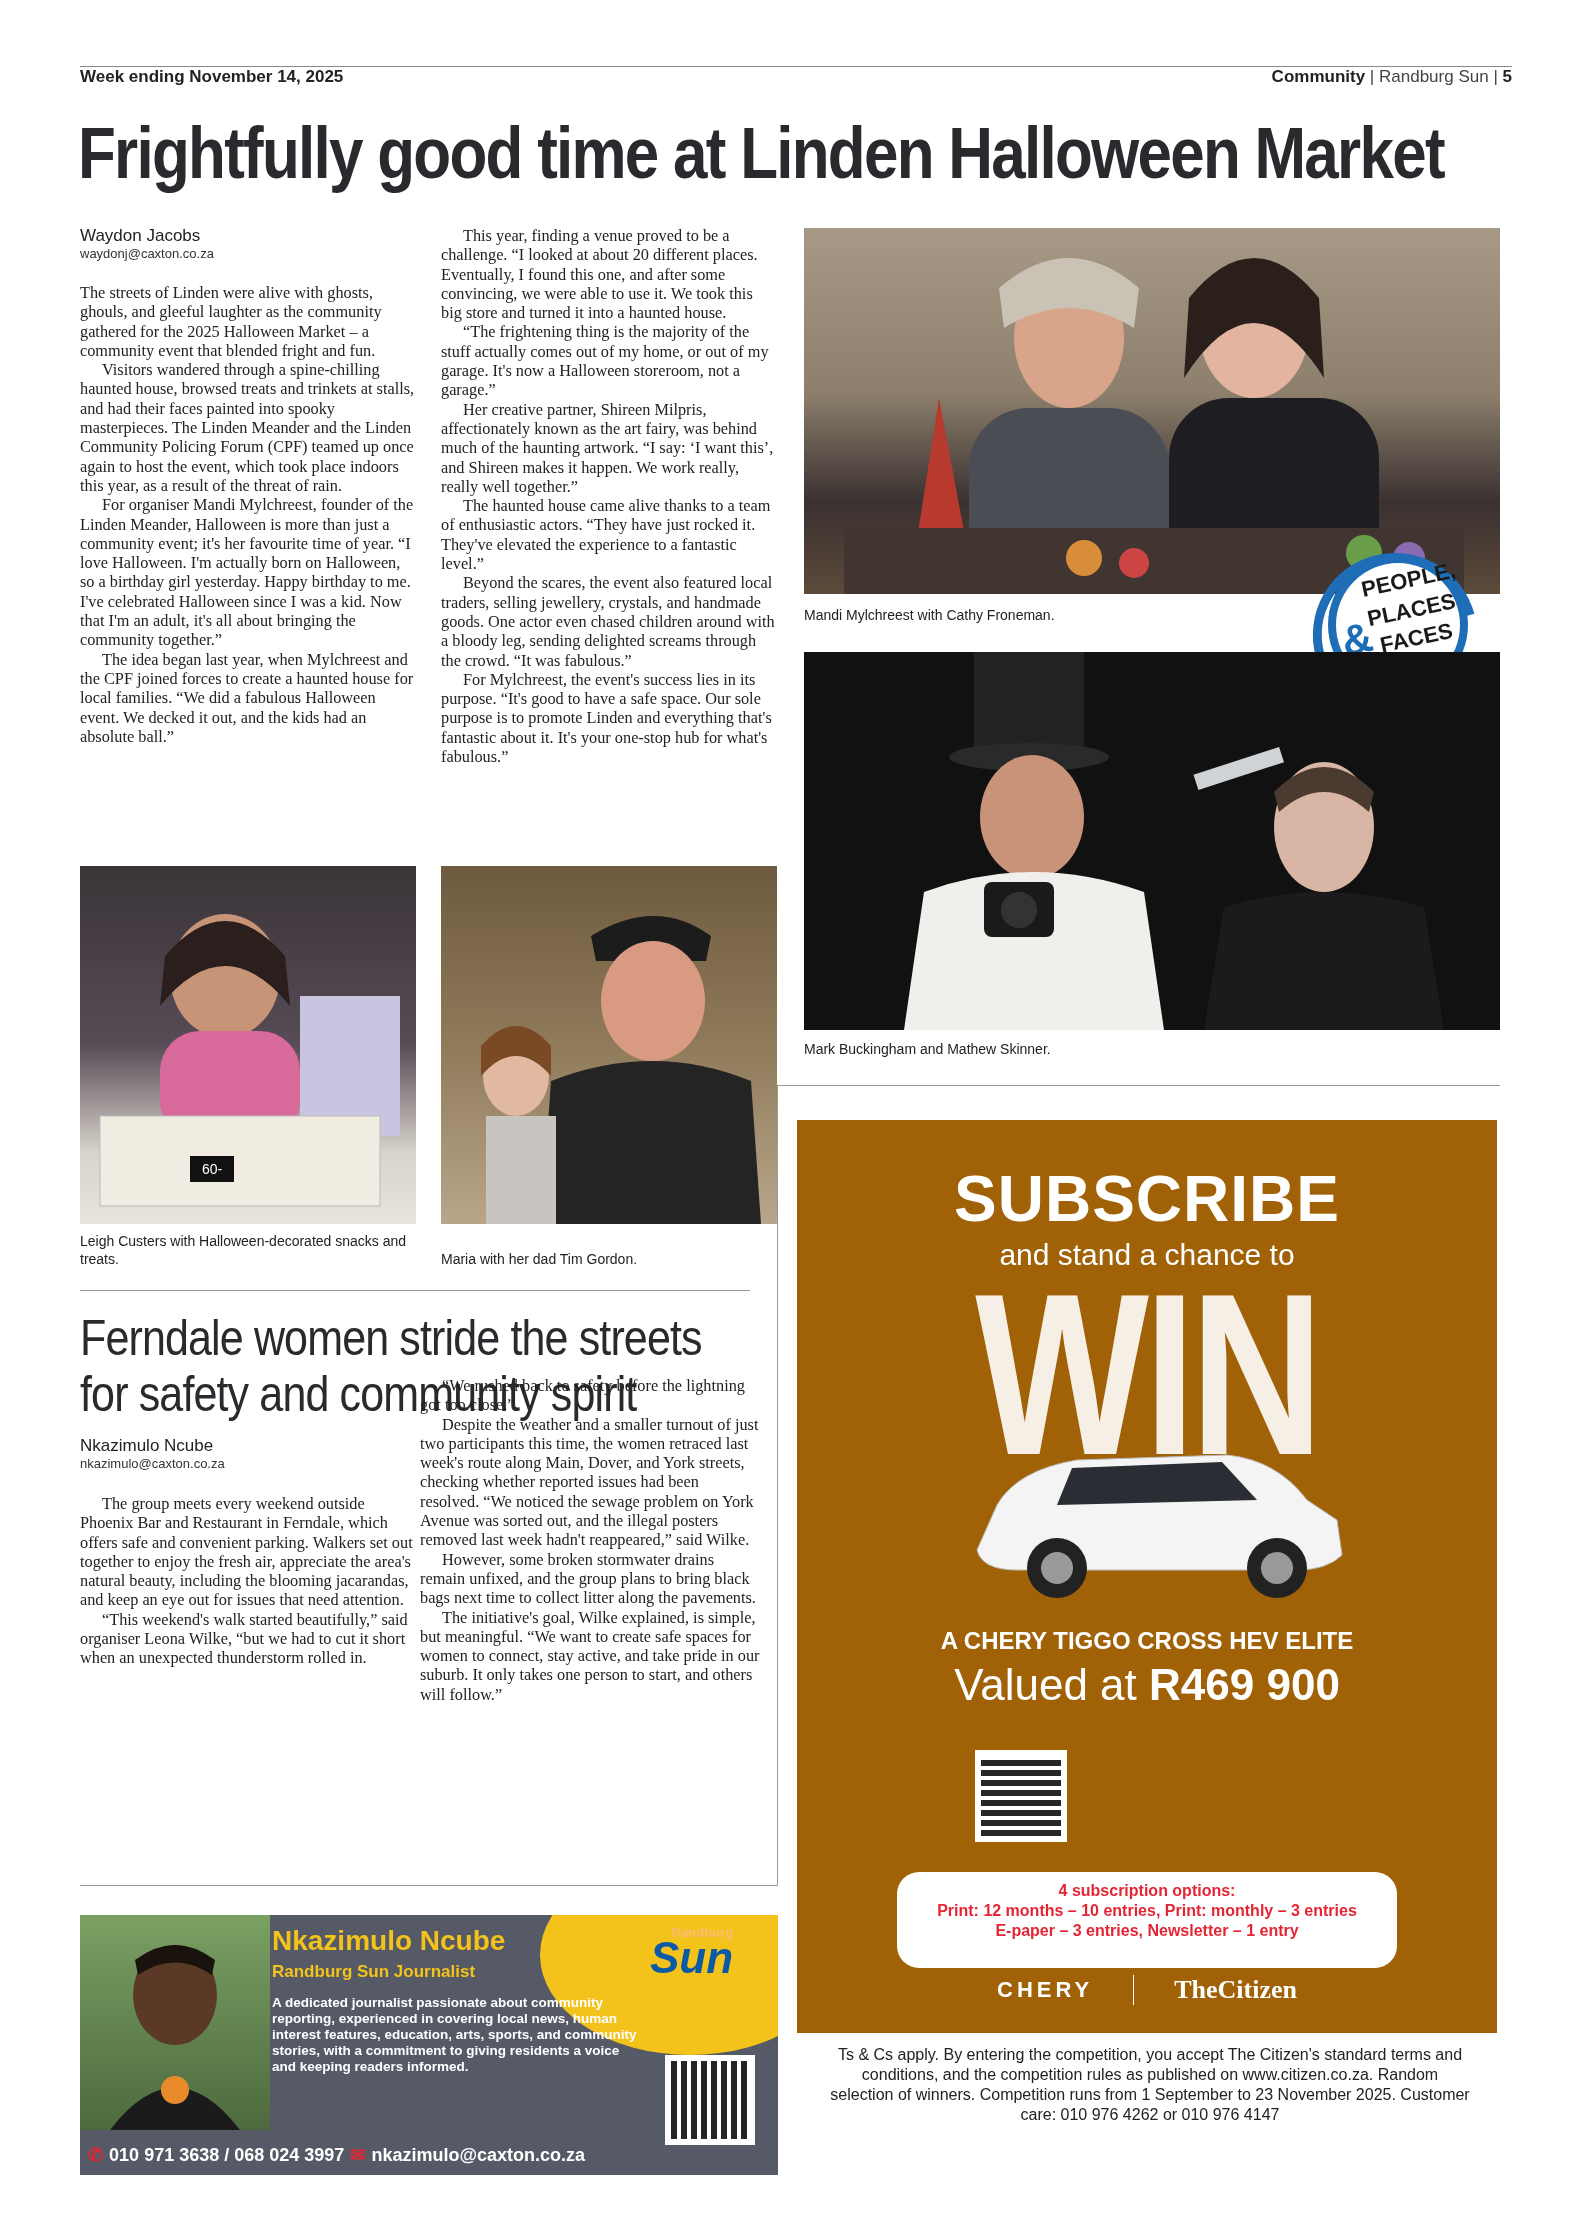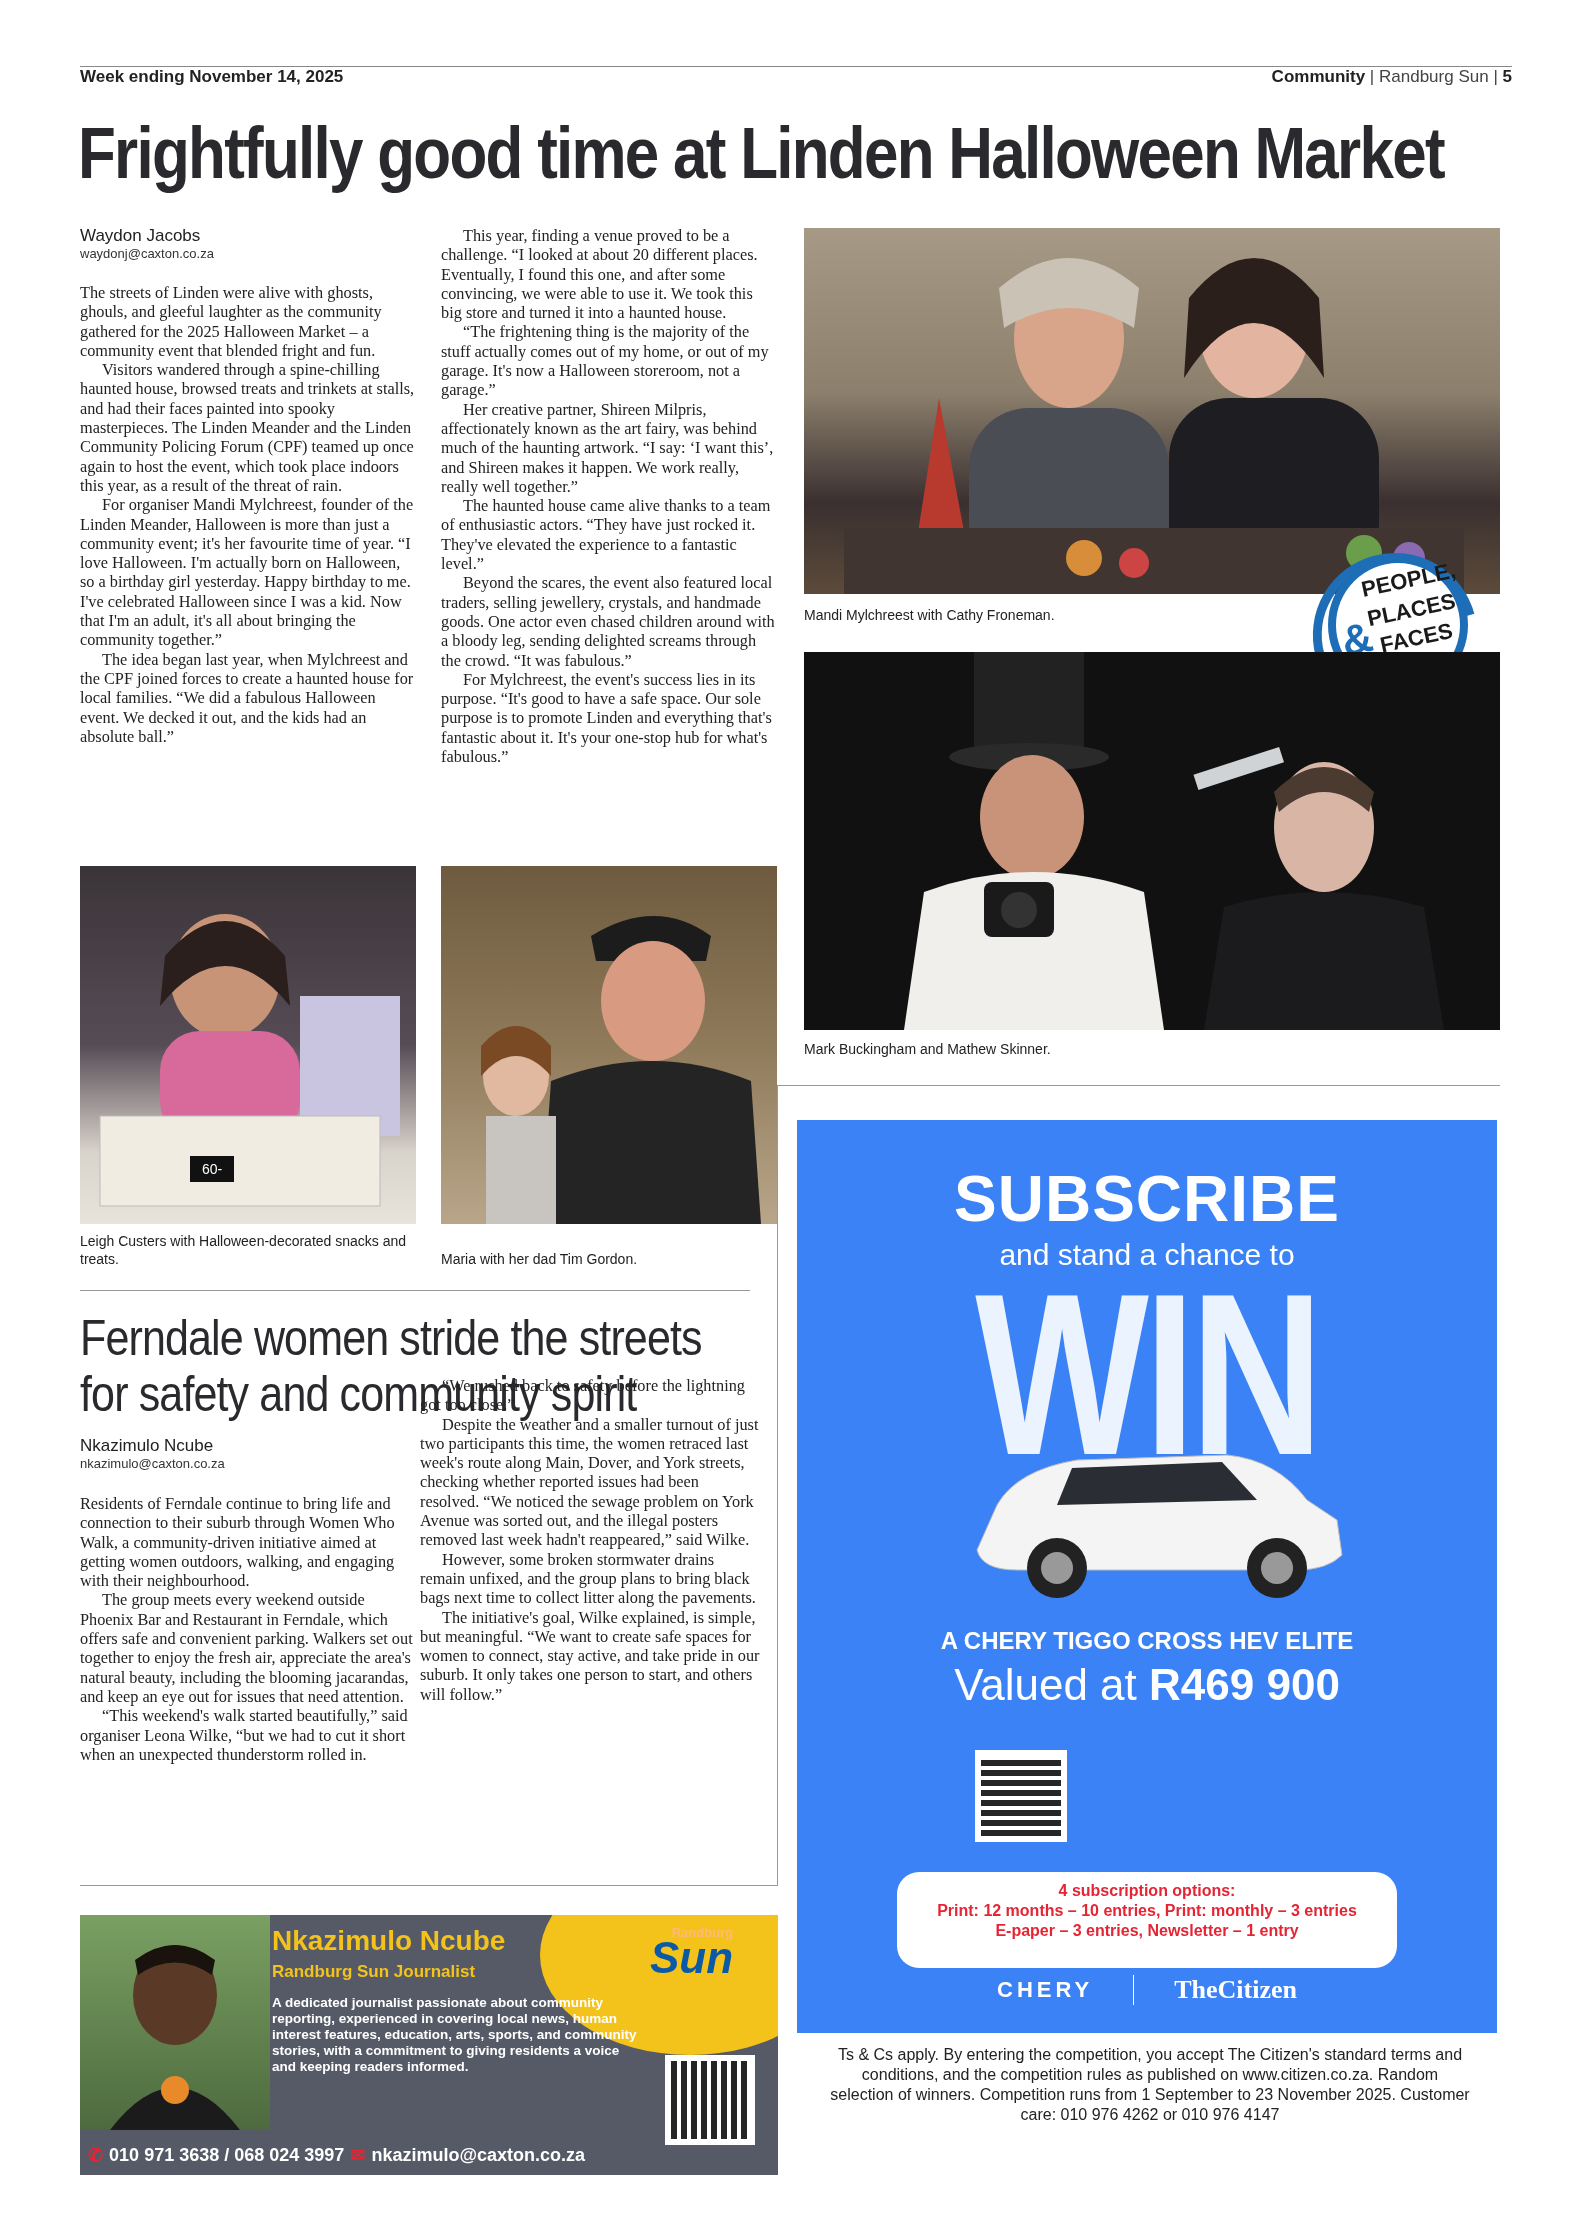--- a/index.html
+++ b/index.html
@@ -10,21 +10,21 @@
 .hdr .r span{color:#444}
 .title{left:78px;top:112px;width:1440px;font-family:"Liberation Sans",sans-serif;font-weight:700;font-size:72px;letter-spacing:-2px;color:#2a2a2e;transform:scaleX(0.86);transform-origin:left;white-space:nowrap}
 .byline{font-family:"Liberation Sans",sans-serif;font-size:17px;color:#222}
 .email{font-family:"Liberation Sans",sans-serif;font-size:13px;color:#333}
 .col{font-size:16.3px;line-height:19.3px;text-align:left;color:#222}
 .col p{text-indent:22px}
 .col p.first{text-indent:0}
 .photo{background:#333;overflow:hidden}
 .cap{font-family:"Liberation Sans",sans-serif;font-size:14px;line-height:18px;color:#222}
 .h2{font-family:"Liberation Sans",sans-serif;font-size:50px;line-height:56px;color:#2a2a2e;transform:scaleX(0.86);transform-origin:left;white-space:nowrap;letter-spacing:-1px}
-.ad{left:797px;top:1120px;width:700px;height:913px;background:#3b82f6;color:#fff;font-family:"Liberation Sans",sans-serif;text-align:center}
+.ad{left:797px;top:1120px;width:700px;height:913px;background:#a16207;color:#fff;font-family:"Liberation Sans",sans-serif;text-align:center}
 .rule{background:#999}
 .jcard{left:80px;top:1915px;width:698px;height:260px;background:#555a66;overflow:hidden}
 .badge{left:1310px;top:545px;width:170px;height:145px}
 </style>
 </head>
 <body>
 
 <div class="abs hdr">
   <b>Week ending November 14, 2025</b>
   <div class="r">
@@ -135,21 +135,20 @@
   <div class="h2">Ferndale women stride the streets</div>
   <div class="h2">for safety and community spirit</div>
 </div>
 
 <div class="abs" style="left:80px;top:1436px;width:330px">
   <div class="byline">Nkazimulo Ncube</div>
   <div class="email">nkazimulo@caxton.co.za</div>
 </div>
 
 <div class="abs col" style="left:80px;top:1494px;width:336px">
-  <p class="first">Residents of Ferndale continue to bring life and connection to their suburb through Women Who Walk, a community-driven initiative aimed at getting women outdoors, walking, and engaging with their neighbourhood.</p>
   <p>The group meets every weekend outside Phoenix Bar and Restaurant in Ferndale, which offers safe and convenient parking. Walkers set out together to enjoy the fresh air, appreciate the area's natural beauty, including the blooming jacarandas, and keep an eye out for issues that need attention.</p>
   <p>“This weekend's walk started beautifully,” said organiser Leona Wilke, “but we had to cut it short when an unexpected thunderstorm rolled in.</p>
 </div>
 
 <div class="abs col" style="left:420px;top:1376px;width:340px">
   <p>“We rushed back to safety before the lightning got too close.”</p>
   <p>Despite the weather and a smaller turnout of just two participants this time, the women retraced last week's route along Main, Dover, and York streets, checking whether reported issues had been resolved. “We noticed the sewage problem on York Avenue was sorted out, and the illegal posters removed last week hadn't reappeared,” said Wilke.</p>
   <p>However, some broken stormwater drains remain unfixed, and the group plans to bring black bags next time to collect litter along the pavements.</p>
   <p>The initiative's goal, Wilke explained, is simple, but meaningful. “We want to create safe spaces for women to connect, stay active, and take pride in our suburb. It only takes one person to start, and others will follow.”</p>
 </div>

